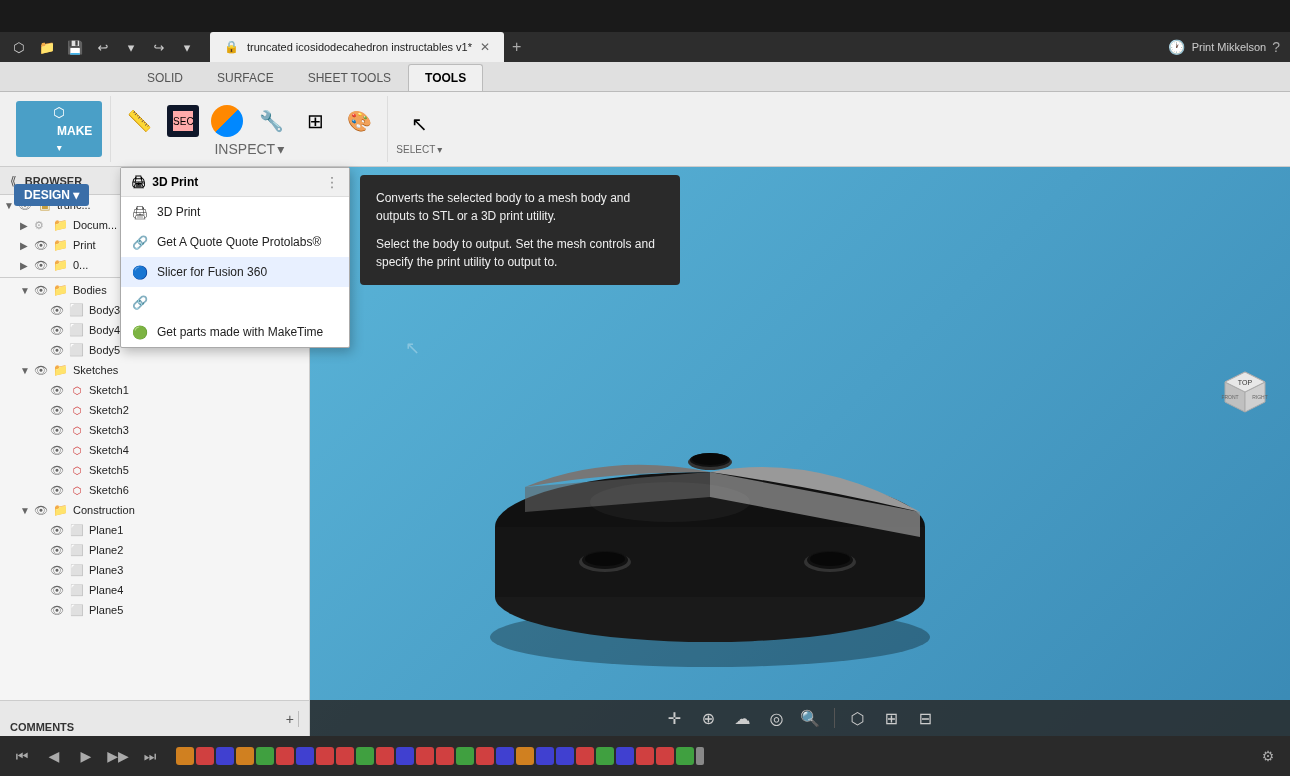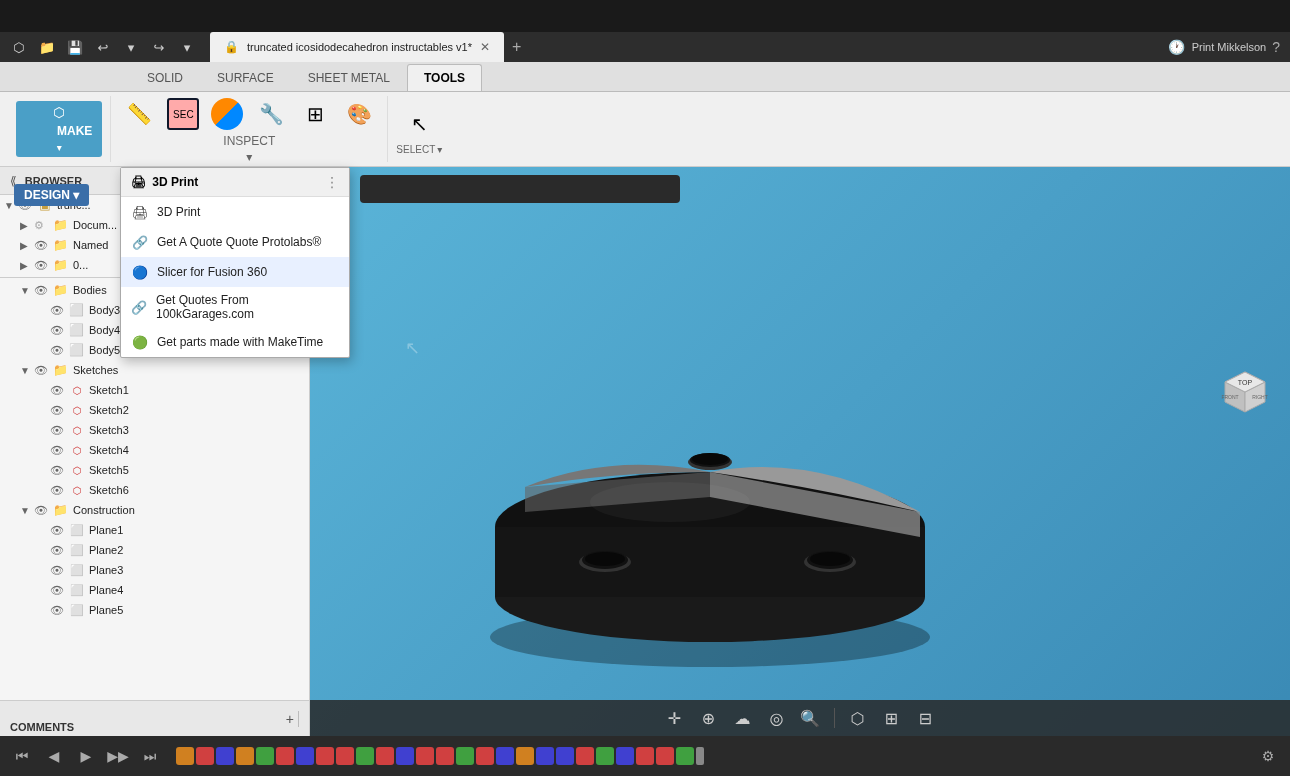--- a/index.html
+++ b/index.html
@@ -322,21 +322,21 @@
   <div style="display:flex; align-items:center; gap:6px; padding-right:10px;">
     <button style="background:none;border:none;color:#aaa;cursor:pointer;font-size:14px;">🕐</button>
     <span style="color:#ccc;font-size:11px;">Print Mikkelson</span>
     <button style="background:none;border:none;color:#aaa;cursor:pointer;font-size:14px;">?</button>
   </div>
 </div>
 
 <div style="position:absolute; top:62px; left:0; right:0; height:30px; background:#e0e0e0; display:flex; align-items:flex-end; padding:0 130px; border-bottom:1px solid #bbb; z-index:89;">
   <div class="tab-item">SOLID</div>
   <div class="tab-item">SURFACE</div>
-  <div class="tab-item">SHEET METAL</div>
+  <div class="tab-item">SHEET TOOLS</div>
   <div class="tab-item active">TOOLS</div>
 </div>
 
 <div style="position:absolute; top:92px; left:0; right:0; height:75px; background:#f0f0f0; display:flex; align-items:center; padding:4px 8px; border-bottom:1px solid #ccc; z-index:88;">
 
   <div style="display:flex; flex-direction:column; align-items:center; padding:4px 8px; border-right:1px solid #ddd; height:100%;">
     <div style="flex:1; display:flex; align-items:center; justify-content:center;">
       <button class="tool-btn" style="background:#4a9fc7; color:white; border-radius:3px; padding:4px 10px; display:flex; align-items:center; gap:4px;">
         <span>⬡</span>
         <span style="font-size:12px; font-weight:600; color:white;padding-left:31px;">MAKE</span>
@@ -345,36 +345,36 @@
     </div>
   </div>
 
   <div style="display:flex; align-items:center; padding:4px 8px; border-right:1px solid #ddd; height:100%;">
     <div style="display:flex; flex-direction:column; align-items:center;">
       <div style="display:flex; gap:4px;">
         <button class="tool-btn">
           <div class="tool-btn-icon">📏</div>
         </button>
         <button class="tool-btn">
-          <div class="tool-btn-icon" style="width:32px;height:32px;border:2px solid #0f172a;border-radius:3px;display:flex;align-items:center;justify-content:center;background:#faa;font-size:10px;">SEC</div>
+          <div class="tool-btn-icon" style="width:32px;height:32px;border:6px solid #0f172a;border-radius:3px;display:flex;align-items:center;justify-content:center;background:#faa;font-size:10px;">SEC</div>
         </button>
         <button class="tool-btn">
           <div class="tool-btn-icon" style="width:32px;height:32px;background:linear-gradient(135deg,#f80 50%,#08f 50%);border-radius:50%;"></div>
         </button>
         <button class="tool-btn">
           <div class="tool-btn-icon">🔧</div>
         </button>
         <button class="tool-btn">
           <div class="tool-btn-icon">⊞</div>
         </button>
         <button class="tool-btn">
           <div class="tool-btn-icon">🎨</div>
         </button>
       </div>
-      <div style="font-size:12px;color:#666;display:flex;align-items:center;gap:2px;flex-direction:column;">
+      <div style="font-size:14px;color:#666;display:flex;align-items:center;gap:2px;">
         <span>INSPECT</span>
           <span>▾</span>
       </div>
     </div>
   </div>
 
   <div style="display:flex; align-items:center; padding:4px 8px; height:100%;">
     <div style="display:flex; flex-direction:column; align-items:center;">
       <button class="tool-btn">
         <div class="tool-btn-icon">↖</div>
@@ -411,21 +411,21 @@
       <span class="tree-arrow">▶</span>
       <span class="tree-eye" style="color:#aaa;font-size:11px;">⚙</span>
       <span class="tree-icon folder-icon">📁</span>
       <span>Docum...</span>
     </div>
 
     <div class="tree-item tree-level-1">
       <span class="tree-arrow">▶</span>
       <span class="tree-eye">👁</span>
       <span class="tree-icon folder-icon">📁</span>
-      <span>Named</span>
+      <span>Print</span>
     </div>
 
     <div class="tree-item tree-level-1">
       <span class="tree-arrow">▶</span>
       <span class="tree-eye">👁</span>
       <span class="tree-icon folder-icon">📁</span>
       <span>0...</span>
     </div>
 
     <div class="section-divider"></div>
@@ -614,29 +614,30 @@
   <div class="dropdown-item">
     <span class="dropdown-item-icon" style="color:#4a7fc0;">🔗</span>
     <span>Get A Quote Quote Protolabs®</span>
   </div>
   <div class="dropdown-item" style="background:#e8f0ff;">
     <span class="dropdown-item-icon" style="color:#2255aa;">🔵</span>
     <span>Slicer for Fusion 360</span>
   </div>
   <div class="dropdown-item">
     <span class="dropdown-item-icon" style="color:#4a7fc0;">🔗</span>
-    <span>Get Quotes From 100kGarages.com</span>
   </div>
   <div class="dropdown-item">
     <span class="dropdown-item-icon" style="color:#209020;">🟢</span>
     <span>Get parts made with MakeTime</span>
   </div>
 </div>
 
 <div id="tooltip">
+  <p style="margin-bottom:10px;">Converts the selected body to a mesh body and outputs to STL or a 3D print utility.</p>
+  <p>Select the body to output. Set the mesh controls and specify the print utility to output to.</p>
 </div>
 
 <div id="canvas-bottom-bar">
   <button class="canvas-bottom-btn">✛</button>
   <button class="canvas-bottom-btn">⊕</button>
   <button class="canvas-bottom-btn">☁</button>
   <button class="canvas-bottom-btn">◎</button>
   <button class="canvas-bottom-btn">🔍</button>
   <div style="width:1px;background:#555;height:20px;margin:0 4px;"></div>
   <button class="canvas-bottom-btn">⬡</button>

